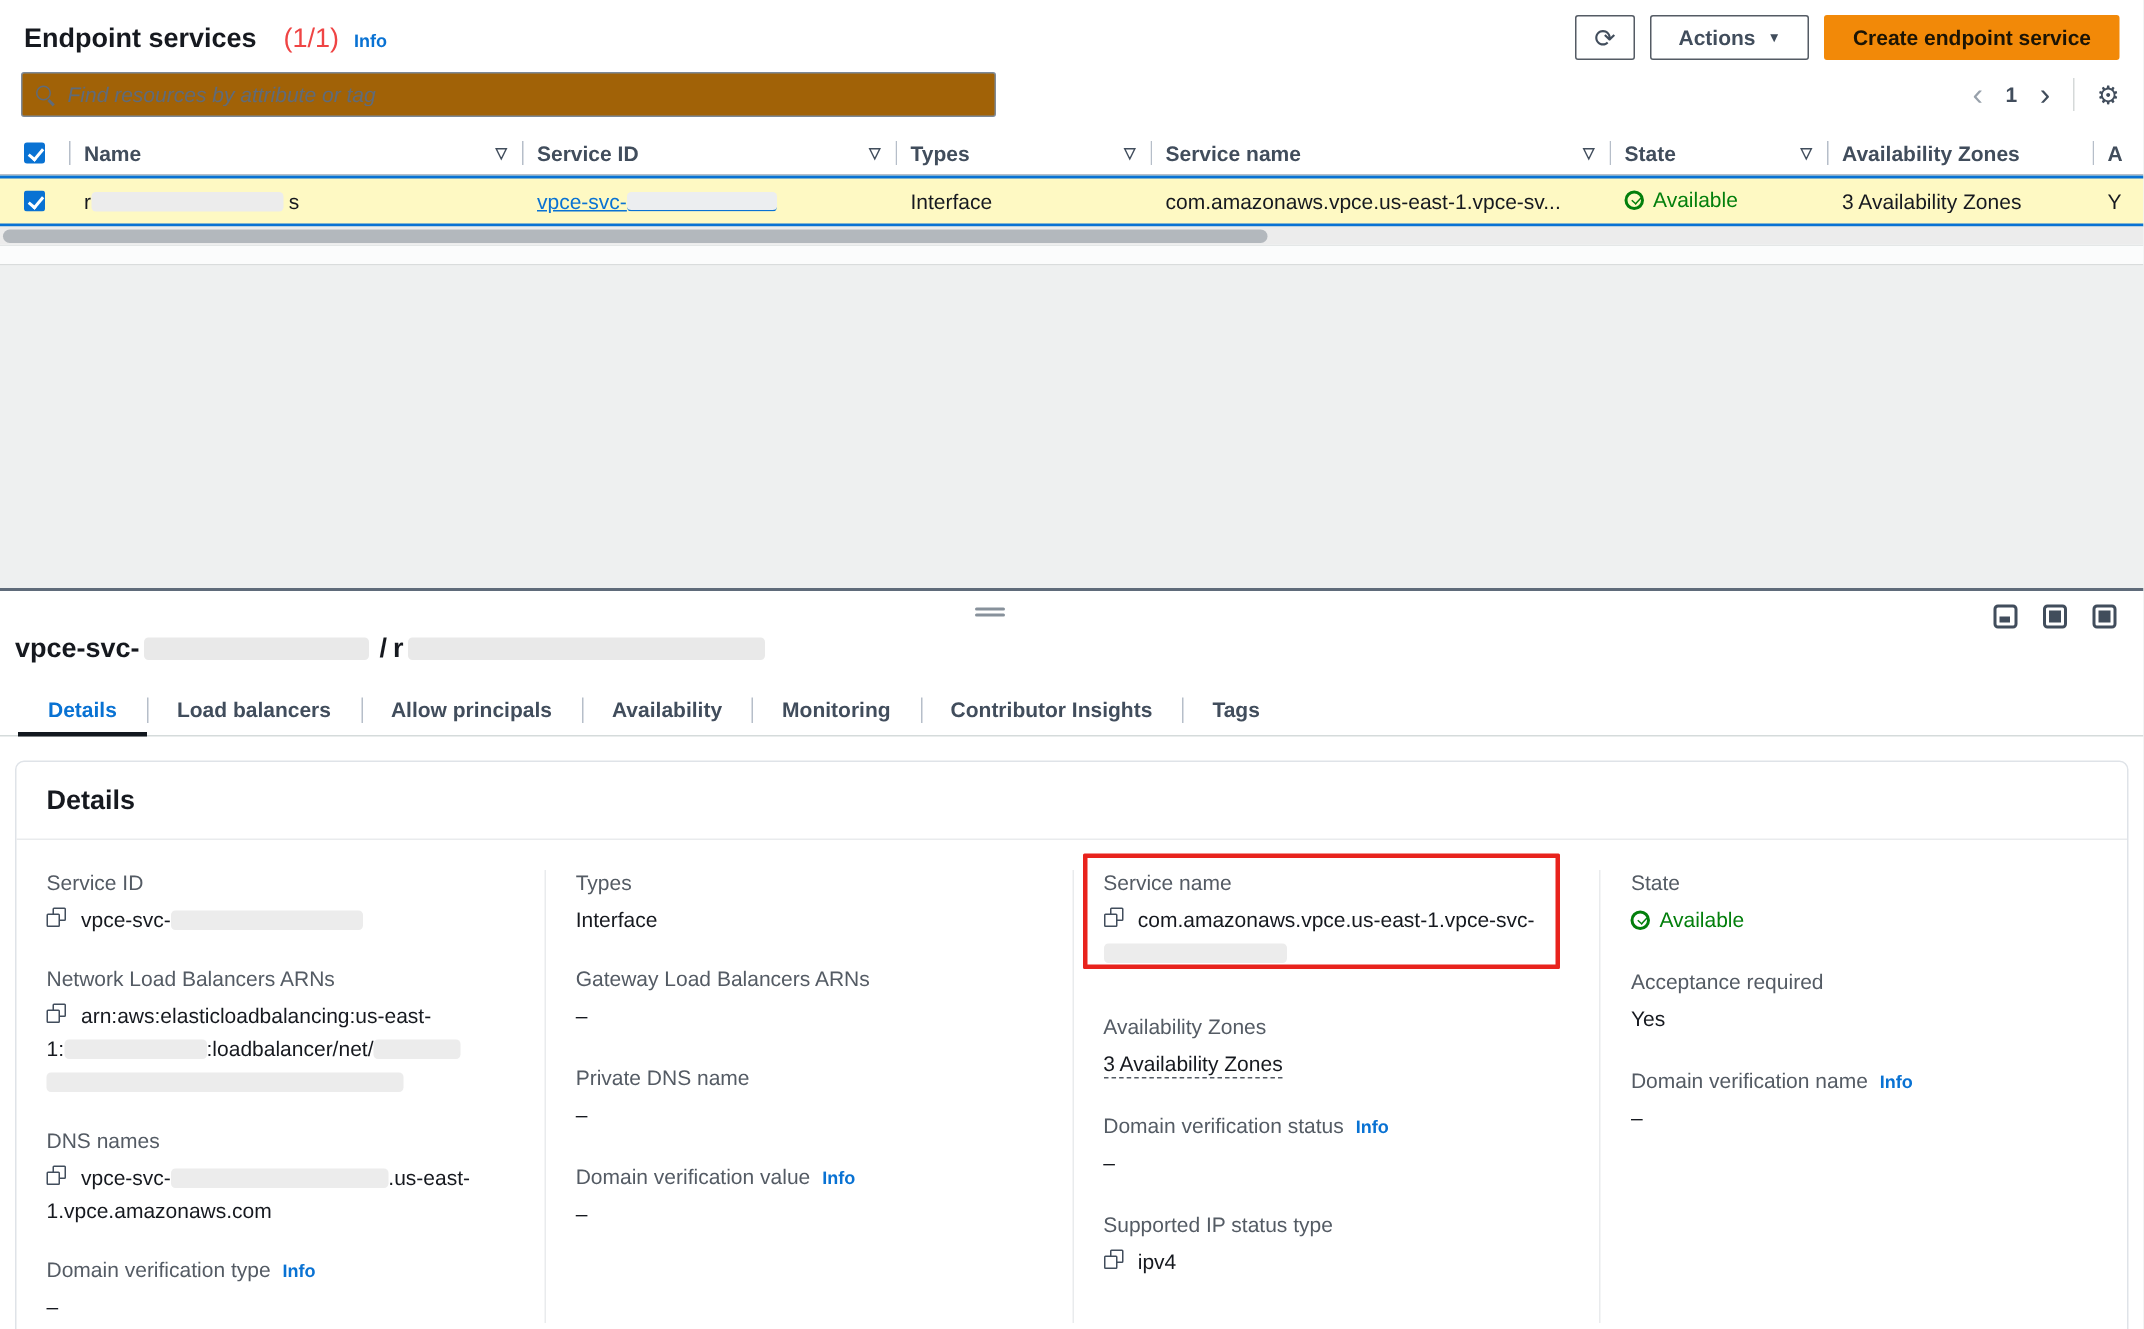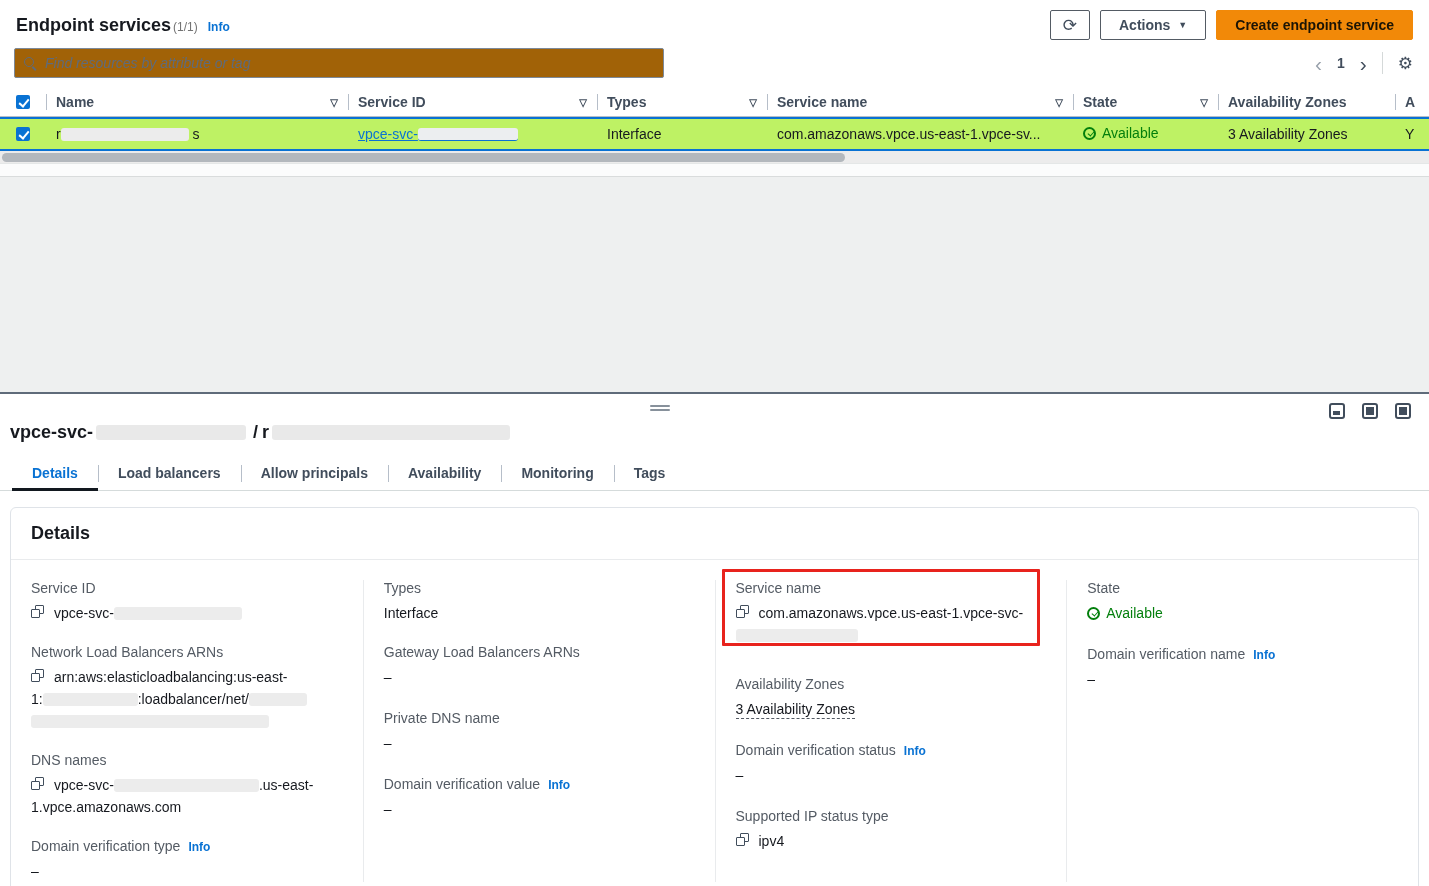--- a/index.html
+++ b/index.html
@@ -9,21 +9,21 @@
     font-size: 14px;
     color: #16191f;
     background: #eef0f0;
     overflow: hidden;
   }
   
   .table-card { background:#fff; }
   .card-header-row { display:flex; justify-content:space-between; align-items:center; padding:10px 16px 4px 16px; }
   .title-group { display:flex; align-items:baseline;text-align:center; }
   .h1 { font-size:18px; font-weight:700; }
-  .count { font-size:12px; color:#737373; margin-left:2px; }
+  .count { font-size:18px; color:#ef4444; margin-left:18px; }
   .info-link { font-size:12px; font-weight:700; color:#0972d3; margin-left:10px; cursor:pointer; text-decoration:none; }
   .actions-group { display:flex; gap:10px; align-items:center; }
   .btn { height:30px; border:1px solid #545b64; background:#fff; border-radius:2px; font-weight:700; color:#414d5c; font-size:14px; padding:0 18px; font-family:inherit; cursor:pointer; display:inline-flex; align-items:center; gap:8px; }
   .btn.icon-btn { padding:0 12px; font-size:17px; font-weight:400; }
   .btn.primary { background:#f28908; border-color:#f28908; color:#1b1405; }
   .caret { font-size:9px; }
   .search-row { display:flex; justify-content:space-between; align-items:center; padding:4px 16px 10px 14px; }
   .search-box { display:flex; align-items:center; width:650px; height:30px; border:1px solid #7d8998; border-radius:2px; background:#a16207; padding:0 9px; }
   .mag { width:13px; height:13px; position:relative; margin-right:8px; flex:none; }
   .mag::before { content:""; position:absolute; left:0; top:0; width:8px; height:8px; border:1.5px solid #5f6b7a; border-radius:50%; }
@@ -38,21 +38,21 @@
   .gear { font-size:17px; color:#414d5c; cursor:pointer; }
   
   .thead, .trow { display:grid; grid-template-columns:46px 302px 249px 170px 306px 145px 177px 1fr; align-items:center; }
   .thead { border-bottom:1px solid #b6bec9; }
   .th { position:relative; display:flex; justify-content:space-between; align-items:center; padding:6px 10px; font-weight:700; color:#414d5c; white-space:nowrap; overflow:hidden;gap:44px; }
   .th + .th::before { content:""; position:absolute; left:0; top:6px; bottom:6px; width:1px; background:#b6bec9; }
   .filter-ic { font-size:10px; color:#414d5c; cursor:pointer; margin-left:8px; }
   .cbcell { display:flex; justify-content:center; align-items:center; }
   .cb { width:14px; height:14px; background:#0972d3; border-radius:2px; position:relative; cursor:pointer; flex:none; }
   .cb::after { content:""; position:absolute; left:4.5px; top:1.5px; width:4px; height:8px; border:solid #fff; border-width:0 2px 2px 0; transform:rotate(40deg); }
-  .trow { background:#bef264; border-top:2px solid #0972d3; border-bottom:2px solid #0972d3; height:34px; }
+  .trow { background:#fef9c3; border-top:2px solid #0972d3; border-bottom:2px solid #0972d3; height:34px; }
   .td { padding:0 10px; white-space:nowrap; overflow:hidden; }
   .redact { display:inline-block; height:13px; background:#ececec; border-radius:3px; vertical-align:-2px; }
   .link { color:#0972d3; text-decoration:underline; cursor:pointer; }
   .link .redact { background:#eceef0; border-bottom:1px solid #0972d3; }
   .state-green { color:#037f0c; display:inline-flex; align-items:center; }
   .check-circle { display:inline-block; width:13px; height:13px; border:2px solid #037f0c; border-radius:50%; position:relative; margin-right:6px; flex:none; }
   .check-circle::after { content:""; position:absolute; left:2.5px; top:2px; width:5px; height:3px; border:solid #037f0c; border-width:0 0 1.6px 1.6px; transform:rotate(-48deg); }
   .dashed-link { color:#16191f; border-bottom:1px dashed #545b64; padding-bottom:1px; cursor:pointer; }
   .hscroll { height:12px; background:#ececec; position:relative; }
   .hthumb { position:absolute; left:2px; top:1.5px; height:9px; width:59%; background:#b3b8bd; border-radius:5px; cursor:pointer; }
@@ -209,20 +209,21 @@
     <span>r</span>
       <span class="redact-lg" style="width:238px"></span>
   </div>
 
   <div class="tabs">
     <div class="tab active">Details</div>
     <div class="tab">Load balancers</div>
     <div class="tab">Allow principals</div>
     <div class="tab">Availability</div>
     <div class="tab">Monitoring</div>
+    <div class="tab">Contributor Insights</div>
     <div class="tab">Tags</div>
   </div>
 
   <div class="details-card">
     <div class="card-h">Details</div>
     <div class="details-body">
 
       <div class="dcol">
         <div class="field">
           <div class="flabel">Service ID</div>
@@ -292,20 +293,24 @@
       </div>
 
       <div class="dcol">
         <div class="field">
           <div class="flabel">State</div>
           <div class="fvalue"><span class="state-green">
                 <span class="check-circle"></span>
                 <span>Available</span>
               </span></div>
         </div>
+        <div class="field" style="margin-bottom:22px">
+          <div class="flabel">Acceptance required</div>
+          <div class="fvalue">Yes</div>
+        </div>
         <div class="field">
           <div class="flabel"><span>Domain verification name</span><a class="info-sm">Info</a></div>
           <div class="fvalue">–</div>
         </div>
       </div>
 
     </div>
   </div>
 </div>
 

